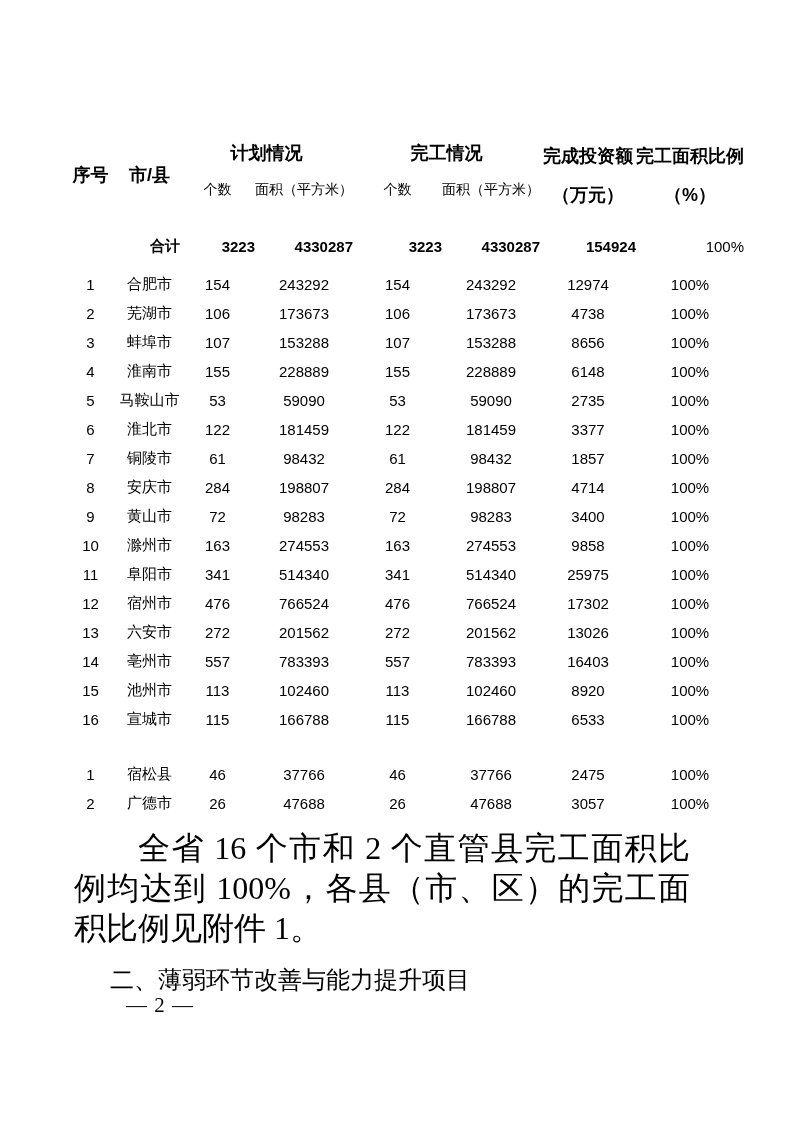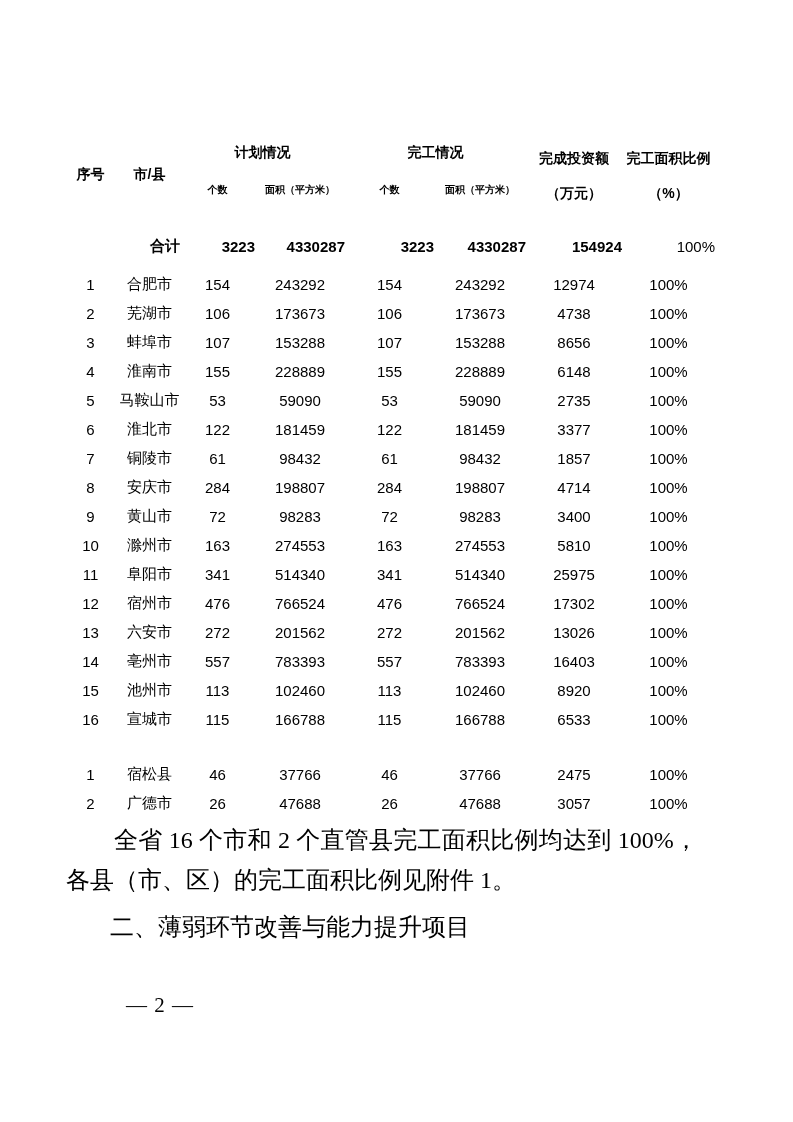--- a/index.html
+++ b/index.html
@@ -32,41 +32,41 @@
   table.stats col.c8 { width: 93px; }
 
   table.stats th, table.stats td {
     padding: 0;
     text-align: center;
     vertical-align: middle;
     font-size: 15px;
     font-weight: normal;
     white-space: nowrap;
   }
-  thead tr.h1 th { height: 30px; font-weight: bold; font-size: 14px; }
-  thead tr.h2 th { height: 44px; font-weight: bold; font-size: 10px; }
+  thead tr.h1 th { height: 30px; font-weight: bold; font-size: 18px; }
+  thead tr.h2 th { height: 44px; font-weight: normal; font-size: 14px; }
   th.twolines { vertical-align: middle; }
   th.twolines .l1, th.twolines .l2 { display: block; line-height: 1; }
   th.twolines .l2 { margin-top: 21px; text-align: center; }
 
   tr.summary td { height: 48px; font-weight: bold; padding-top: 10px; text-align: right; }
   tr.summary td:last-child { font-weight: normal; }
   tr.datarow td { height: 29px; }
   tr.spacer td { height: 26px; }
 
   
   .bodytext {
     position: absolute;
     left: 62px;
     top: 816px;
     width: 640px;
   }
   .para {
-    margin: 4px;
-    font-size: 24px;
+    margin: 12px;
+    font-size: 32px;
     line-height: 40px;
     text-align: justify;
     text-indent: 2em;
     font-family: "Liberation Serif", serif;
   }
   .heading2 {
     margin: 7px 0 0 0;
     font-size: 24px;
     line-height: 40px;
     text-indent: 2em;
@@ -230,21 +230,21 @@
           <td>3400</td>
           <td>100%</td>
         </tr>
         <tr class="datarow">
           <td>10</td>
           <td>滁州市</td>
           <td>163</td>
           <td>274553</td>
           <td>163</td>
           <td>274553</td>
-          <td>5810</td>
+          <td>9858</td>
           <td>100%</td>
         </tr>
         <tr class="datarow">
           <td>11</td>
           <td>阜阳市</td>
           <td>341</td>
           <td>514340</td>
           <td>341</td>
           <td>514340</td>
           <td>25975</td>

